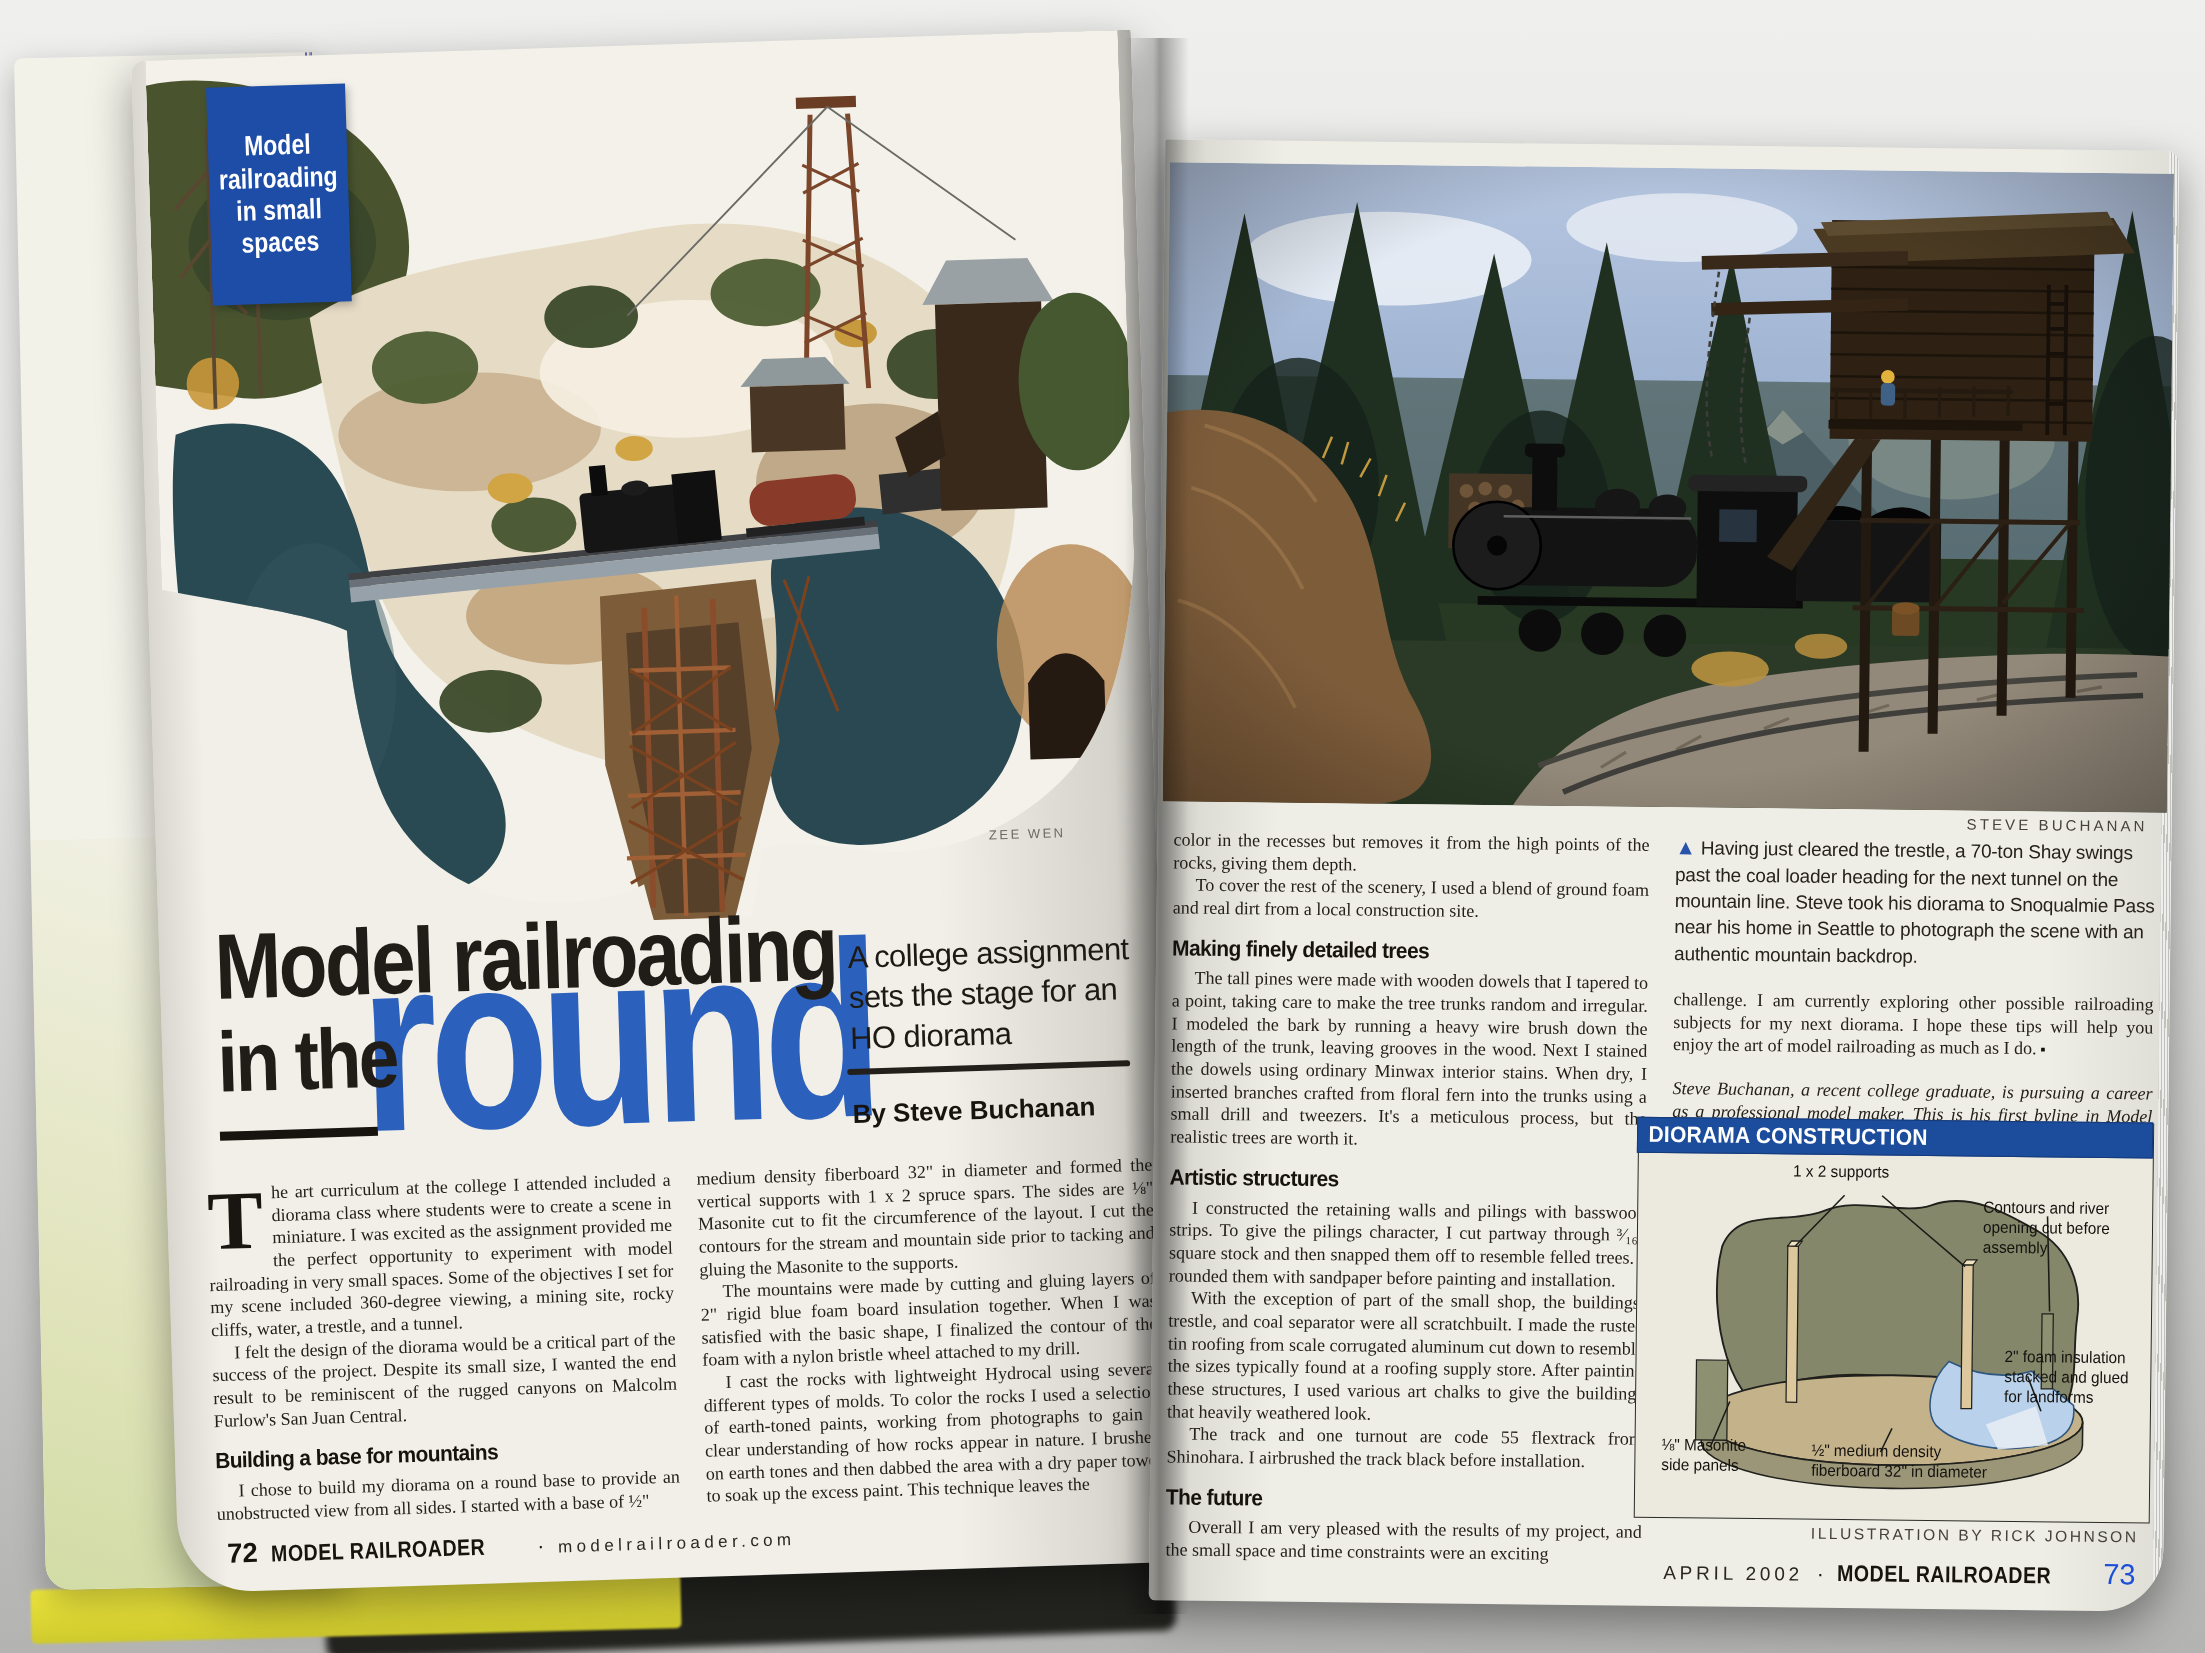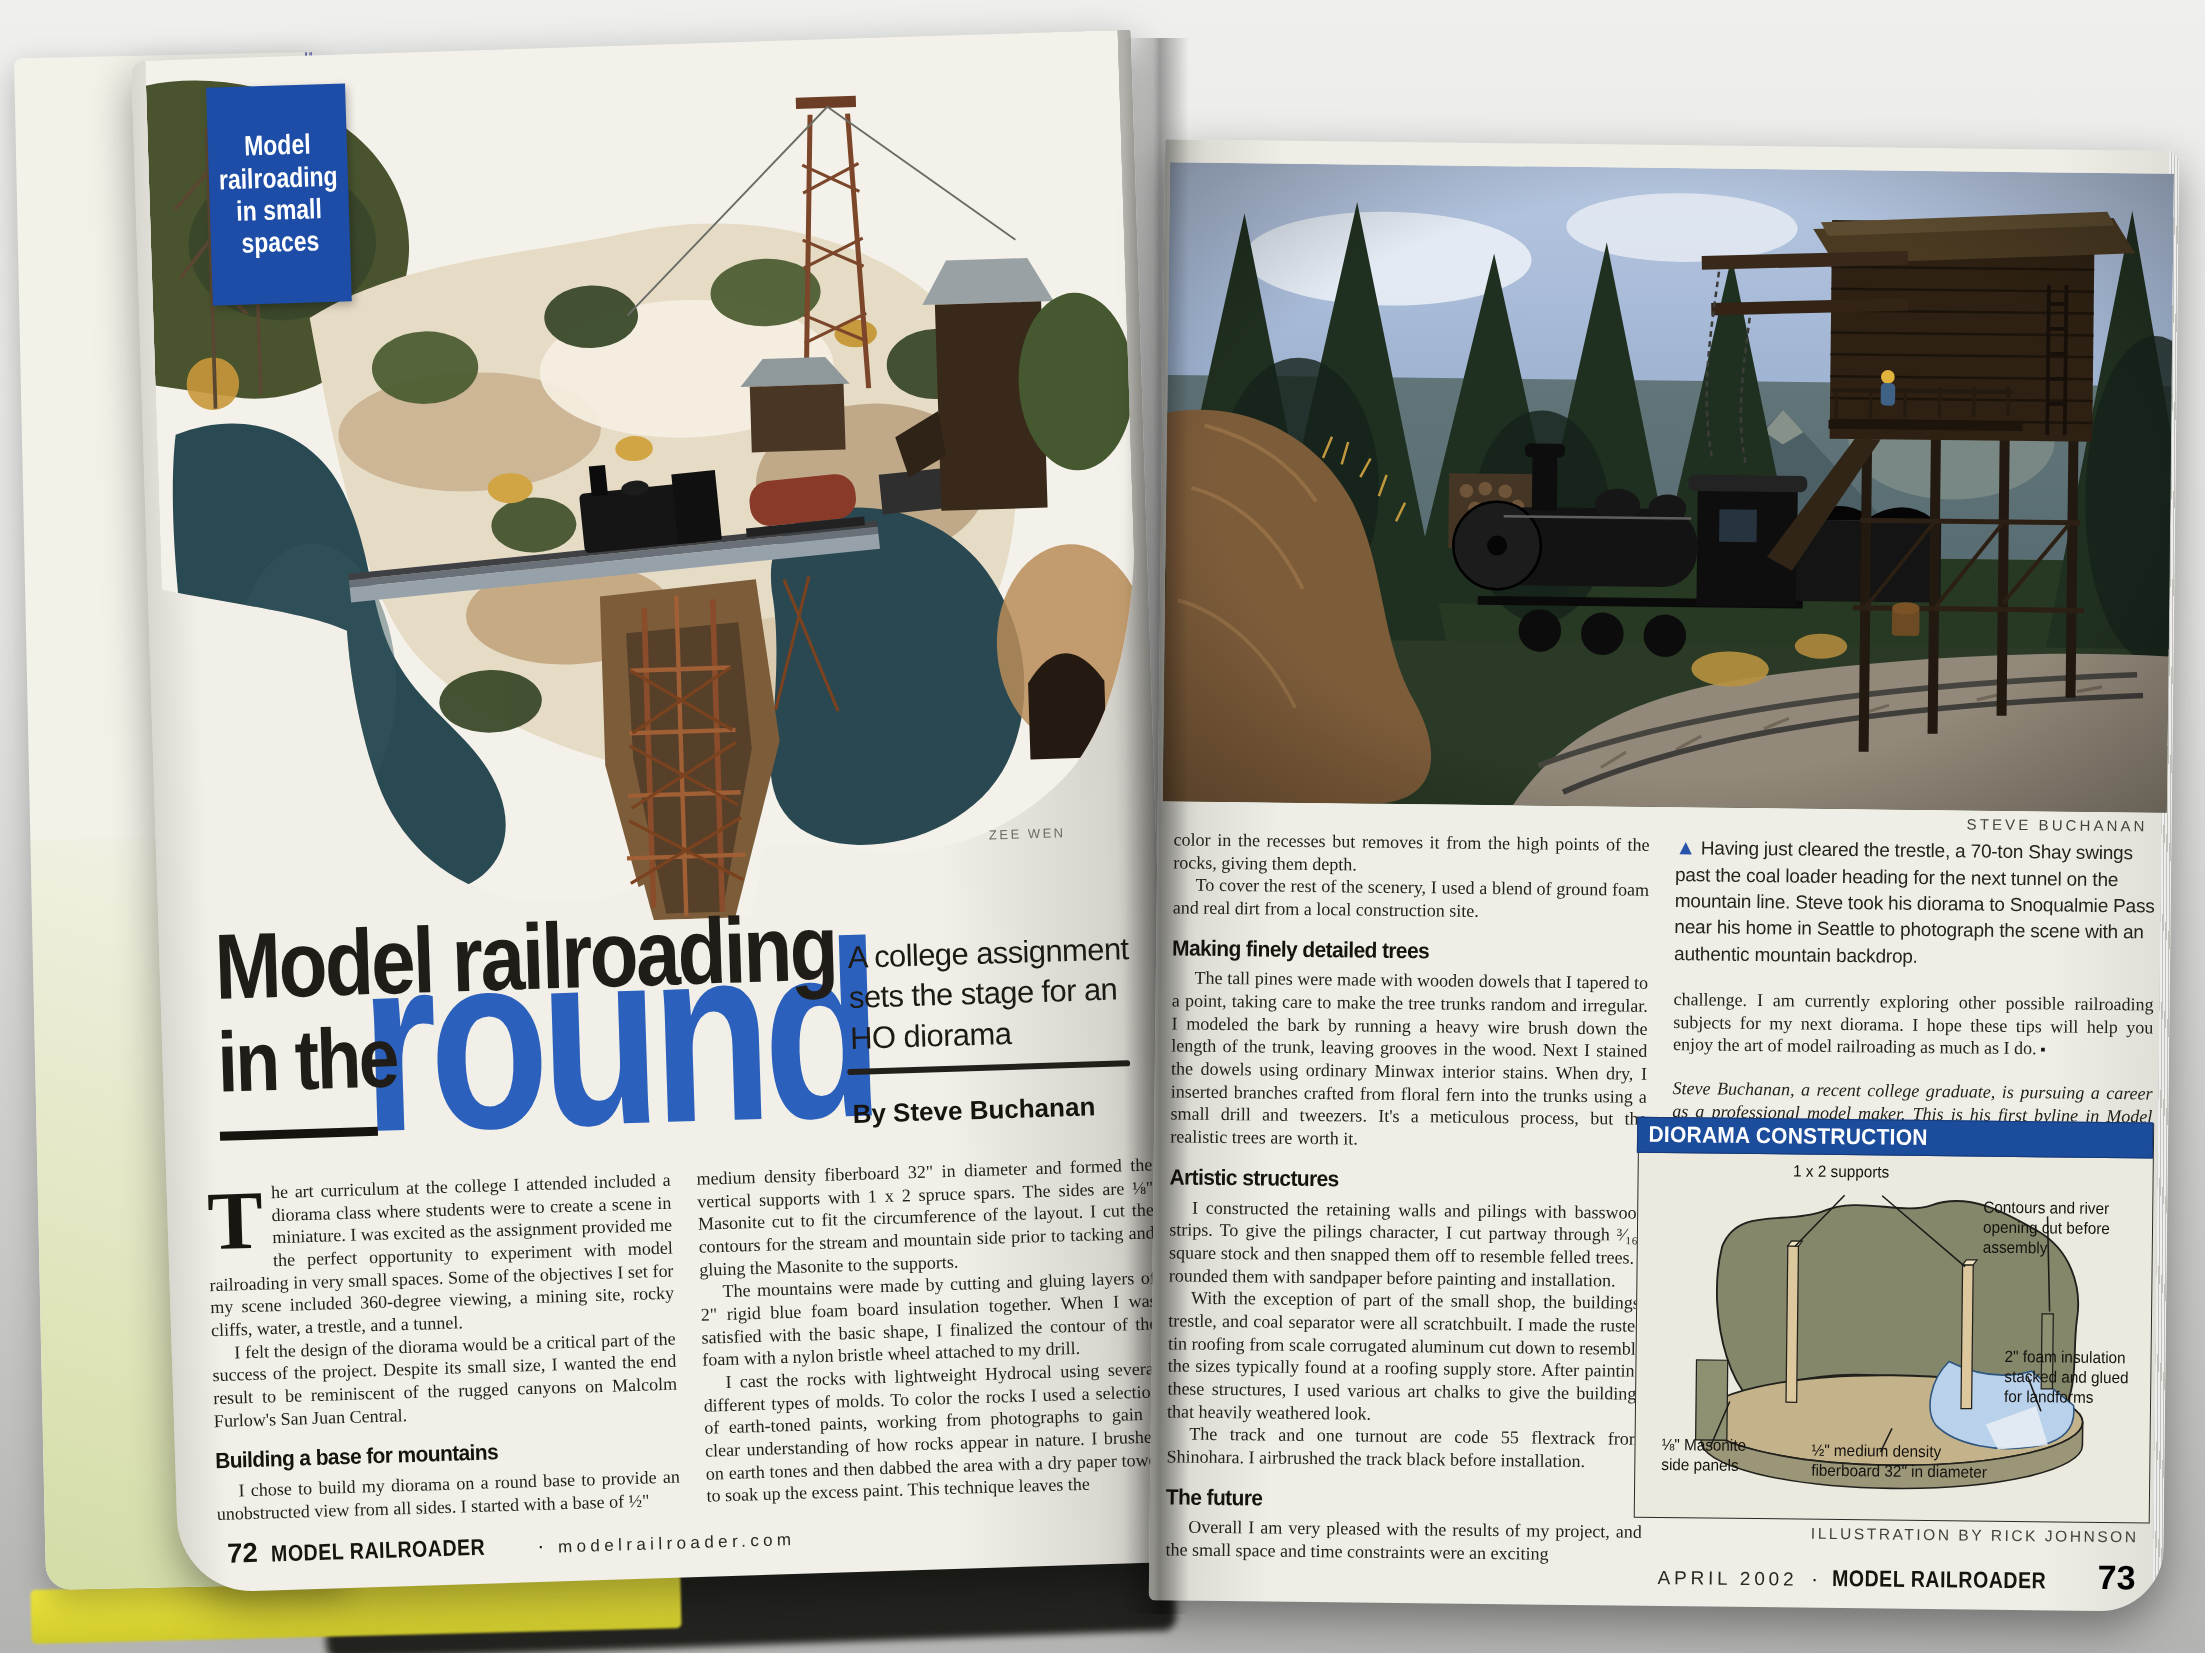--- a/index.html
+++ b/index.html
@@ -100,21 +100,21 @@
            border:1.9px solid #2a2a27;z-index:8;}
   .diag-header{position:absolute;left:-1.9px;top:-1.9px;width:514px;height:34px;background:#1c4c9c;
            border:1.9px solid #163a78;display:flex;align-items:center;}
   .diag-header span{color:#fff;font-weight:bold;font-size:22.5px;letter-spacing:0.3px;padding-left:11.3px;
            transform:scaleX(.93);transform-origin:left;white-space:nowrap;}
   .diag-label{position:absolute;font-size:16.3px;line-height:1.22;color:#14120e;
            transform:scaleX(.94);transform-origin:left top;}
   .illo-credit{right:25px;top:1378px;font-size:15.6px;letter-spacing:2.5px;color:#45423c;z-index:7;}
   .rp-folio{right:27.5px;top:1408px;}
   .folio .issue{font-size:19px;letter-spacing:3.8px;color:#2a2722;}
-  .folio .num2{font-weight:bold;font-size:34px;color:#000000;}
+  .folio .num2{font-weight:normal;font-size:29px;color:#1d4ed8;}
 </style>
 </head>
 <body>
 
 <div class="stage">
 
   <div class="abs under-dark"></div>
   <div class="abs under-yellow"></div>
 
   <div class="abs under-page">

